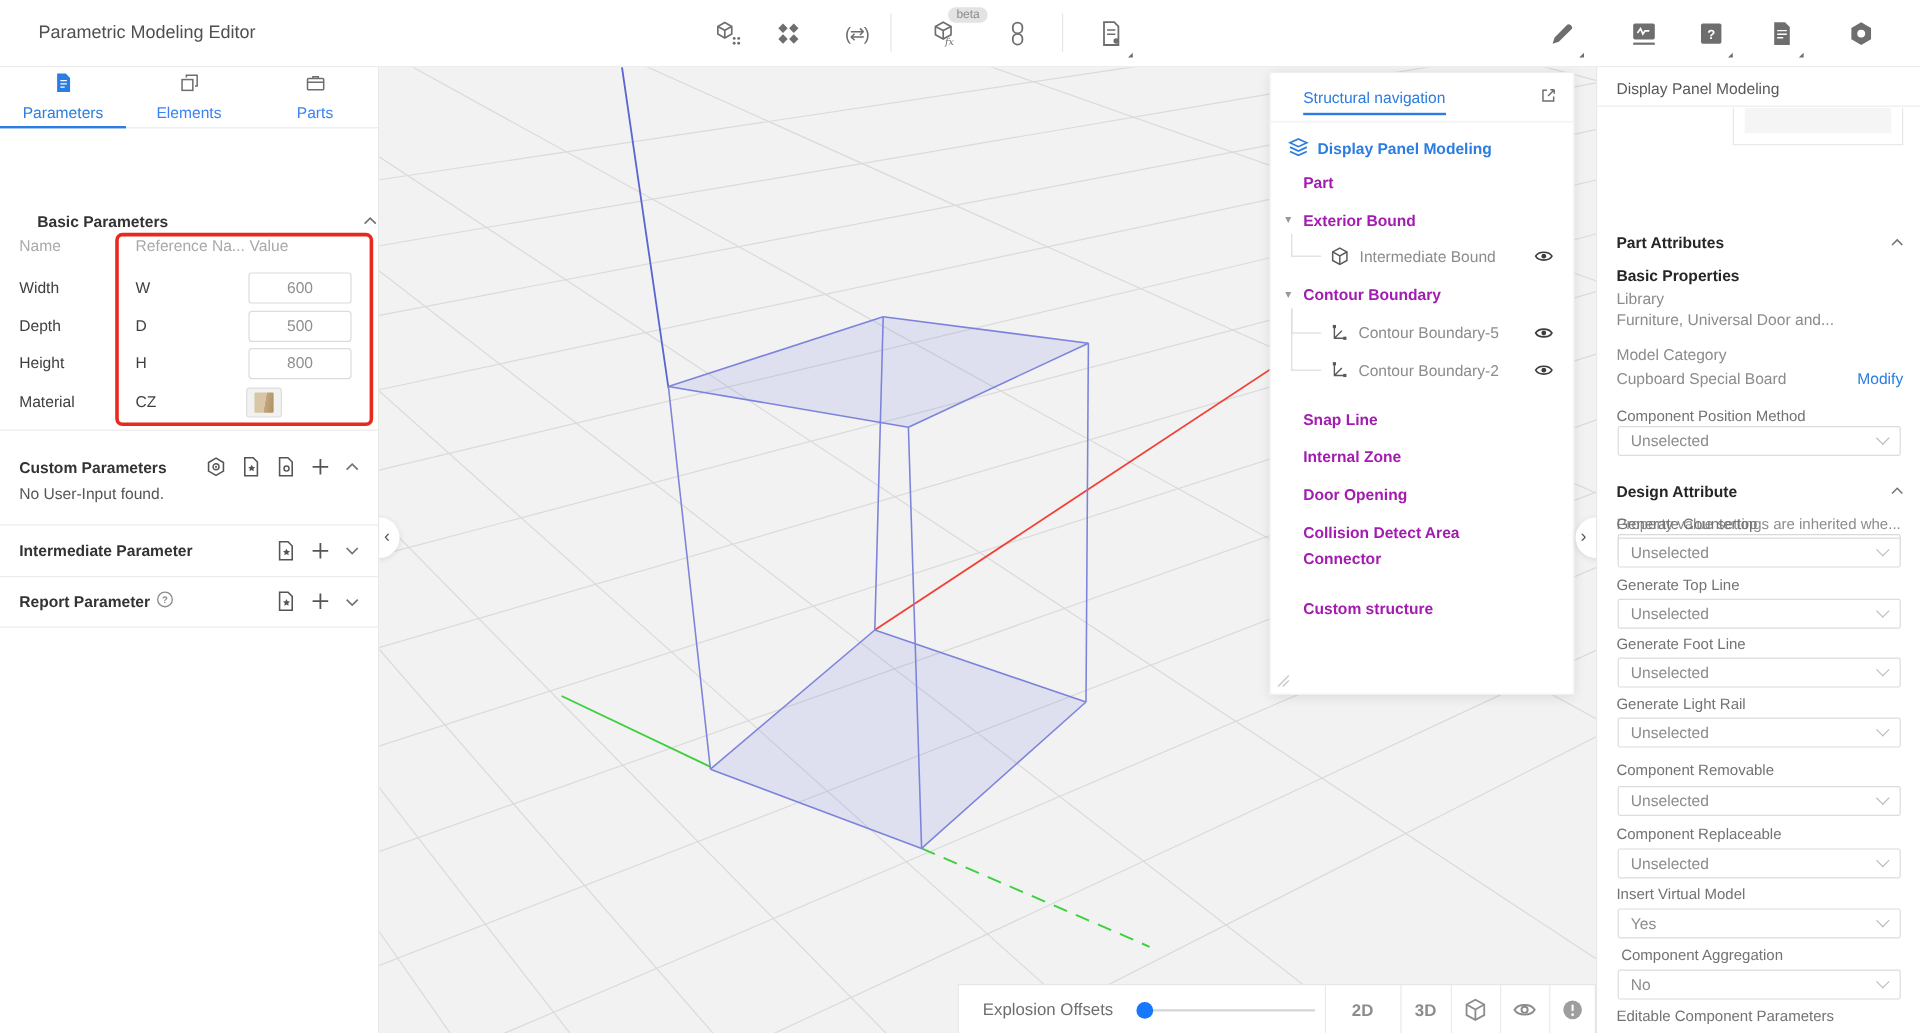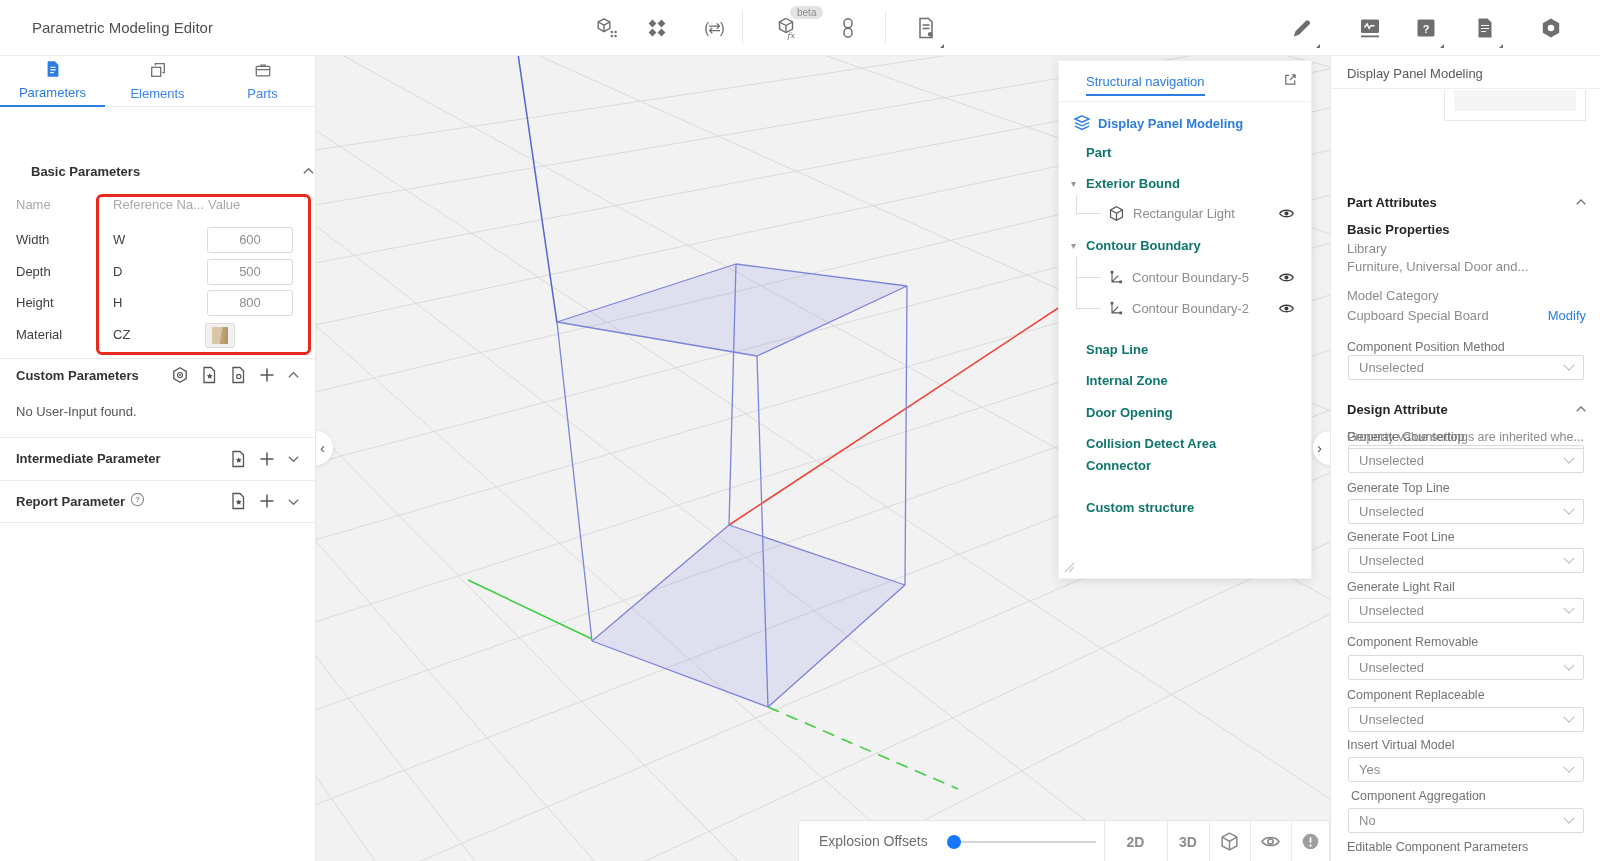--- a/index.html
+++ b/index.html
@@ -32,21 +32,21 @@
   .hl-red{border:3px solid #e8291d;border-radius:6px;z-index:30;pointer-events:none;}
   .empty-txt{font-size:13px;color:#555;}
   
   .viewport{left:315px;top:55px;width:1015px;height:806px;background:#f2f2f3;z-index:1;}
   
   .navpanel{left:1058px;top:60px;width:252px;height:517px;background:#fff;border:1px solid #f0f0f0;box-shadow:0 2px 10px rgba(0,0,0,0.10);z-index:10;}
   .nav-head{left:0;top:0;width:100%;height:40px;border-bottom:1px solid #efefef;}
   .nav-title{left:27px;top:13px;font-size:13px;color:#2b7de1;padding-bottom:5px;border-bottom:2px solid #2b7de1;cursor:pointer;}
   .tree-row{left:0;height:24px;width:250px;display:flex;align-items:center;}
   .tree-root-lbl{font-size:13px;font-weight:bold;color:#2b7de1;cursor:pointer;}
-  .tree-group-lbl{font-size:13px;font-weight:bold;color:#0f766e;cursor:pointer;}
+  .tree-group-lbl{font-size:13px;font-weight:bold;color:#a21caf;cursor:pointer;}
   .tree-child-lbl{font-size:13px;color:#8c8c8c;cursor:pointer;}
   .tree-caret{position:absolute;left:12px;font-size:10px;color:#999;}
   .elbow{position:absolute;border-left:1px solid #ddd;border-bottom:1px solid #ddd;}
   .eye-btn{position:absolute;right:14px;cursor:pointer;display:flex;}
   
   .rpanel{left:1330px;top:55px;width:270px;height:806px;background:#fff;border-left:1px solid #e9e9e9;z-index:12;}
   .rp-title{left:16px;top:11px;font-size:13px;color:#595959;}
   .rp-headline{left:0;top:33px;width:270px;border-bottom:1px solid #ededed;}
   .rp-sec{font-size:13px;font-weight:bold;color:#262626;}
   .rp-lab{font-size:13px;color:#8c8c8c;}
@@ -233,21 +233,21 @@
         <div class="tab">
           <span><svg width="18" height="18" viewBox="0 0 20 20" fill="none" stroke="#6e6e6e" stroke-width="1.4">
               <rect x="2.5" y="6" width="15" height="10.5" rx="1"></rect>
               <path d="M2.5 9.5h15M7.5 6V4.5h5V6"></path>
             </svg></span>
           <span class="lbl">Parts</span>
         </div>
       </div>
 
 
-    <div class="ab sec-row" style="top:96px;height:40px;padding-left:31px;">
+    <div class="ab sec-row" style="top:109px;height:40px;padding-left:31px;">
       <span class="sec-title">Basic Parameters</span>
       <span class="sec-icons" id="basic-icons">
           <span style="display: flex; cursor: pointer;">
             <svg width="13" height="13" viewBox="0 0 14 14" fill="none" stroke="#737373" stroke-width="1.5">
               <path d="M2 9l5-5 5 5"></path>
             </svg>
           </span>
         </span>
     </div>
 
@@ -268,21 +268,21 @@
         <div class="ab td" style="left:113px;top:272px;">CZ</div>
         <div class="ab swatch-btn" style="left:205px;top:268px;">
           <div class="swatch"></div>
         </div>
       </div>
 
     <div class="ab hl-red" style="left:96px;top:139px;width:209px;height:155px;"></div>
 
     <div class="ab" style="left:0;top:303px;width:315px;border-bottom:1px solid #ececec;"></div>
 
-    <div class="ab sec-row" style="top:298px;height:44px;">
+    <div class="ab sec-row" style="top:312px;height:44px;">
       <span class="sec-title">Custom Parameters</span>
       <span class="sec-icons" id="custom-icons">
           <span style="display: flex; cursor: pointer;">
             <svg width="18" height="18" viewBox="0 0 18 18">
               <path d="M9 1.8l6.2 3.6v7.2L9 16.2 2.8 12.6V5.4z" fill="none" stroke="#555" stroke-width="1.3"></path>
               <circle cx="9" cy="9" r="2.5" fill="none" stroke="#555" stroke-width="1.2"></circle>
               <circle cx="9" cy="9" r="0.9" fill="#555"></circle>
             </svg>
           </span>
           <span style="display: flex; cursor: pointer;">
@@ -396,21 +396,21 @@
           <span class="tree-caret">▾</span>
           <span class="tree-group-lbl" style="margin-left:27px;">Exterior Bound</span>
         </div>
         <div class="ab tree-row" style="top:140px;">
           <span style="display:flex;margin-left:49px;">
             <svg width="17" height="17" viewBox="0 0 18 18" fill="none" stroke="#595959" stroke-width="1.3">
               <path d="M9 1.8l6.3 3.4v7.6L9 16.2 2.7 12.8V5.2z"></path>
               <path d="M2.7 5.2L9 8.8l6.3-3.6M9 8.8v7.4"></path>
             </svg>
           </span>
-          <span class="tree-child-lbl" style="margin-left:8px;">Rectangular Light</span>
+          <span class="tree-child-lbl" style="margin-left:8px;">Intermediate Bound</span>
           <span class="eye-btn">
             <svg width="17" height="17" viewBox="0 0 18 18">
               <path d="M1.8 9c2.6-4.6 11.8-4.6 14.4 0-2.6 4.6-11.8 4.6-14.4 0z" fill="none" stroke="#3d3d3d" stroke-width="1.4"></path>
               <circle cx="9" cy="9" r="2.1" fill="#3d3d3d"></circle>
             </svg>
           </span>
         </div>
         <div class="ab tree-row" style="top:172px;">
           <span class="tree-caret">▾</span>
           <span class="tree-group-lbl" style="margin-left:27px;">Contour Boundary</span>

